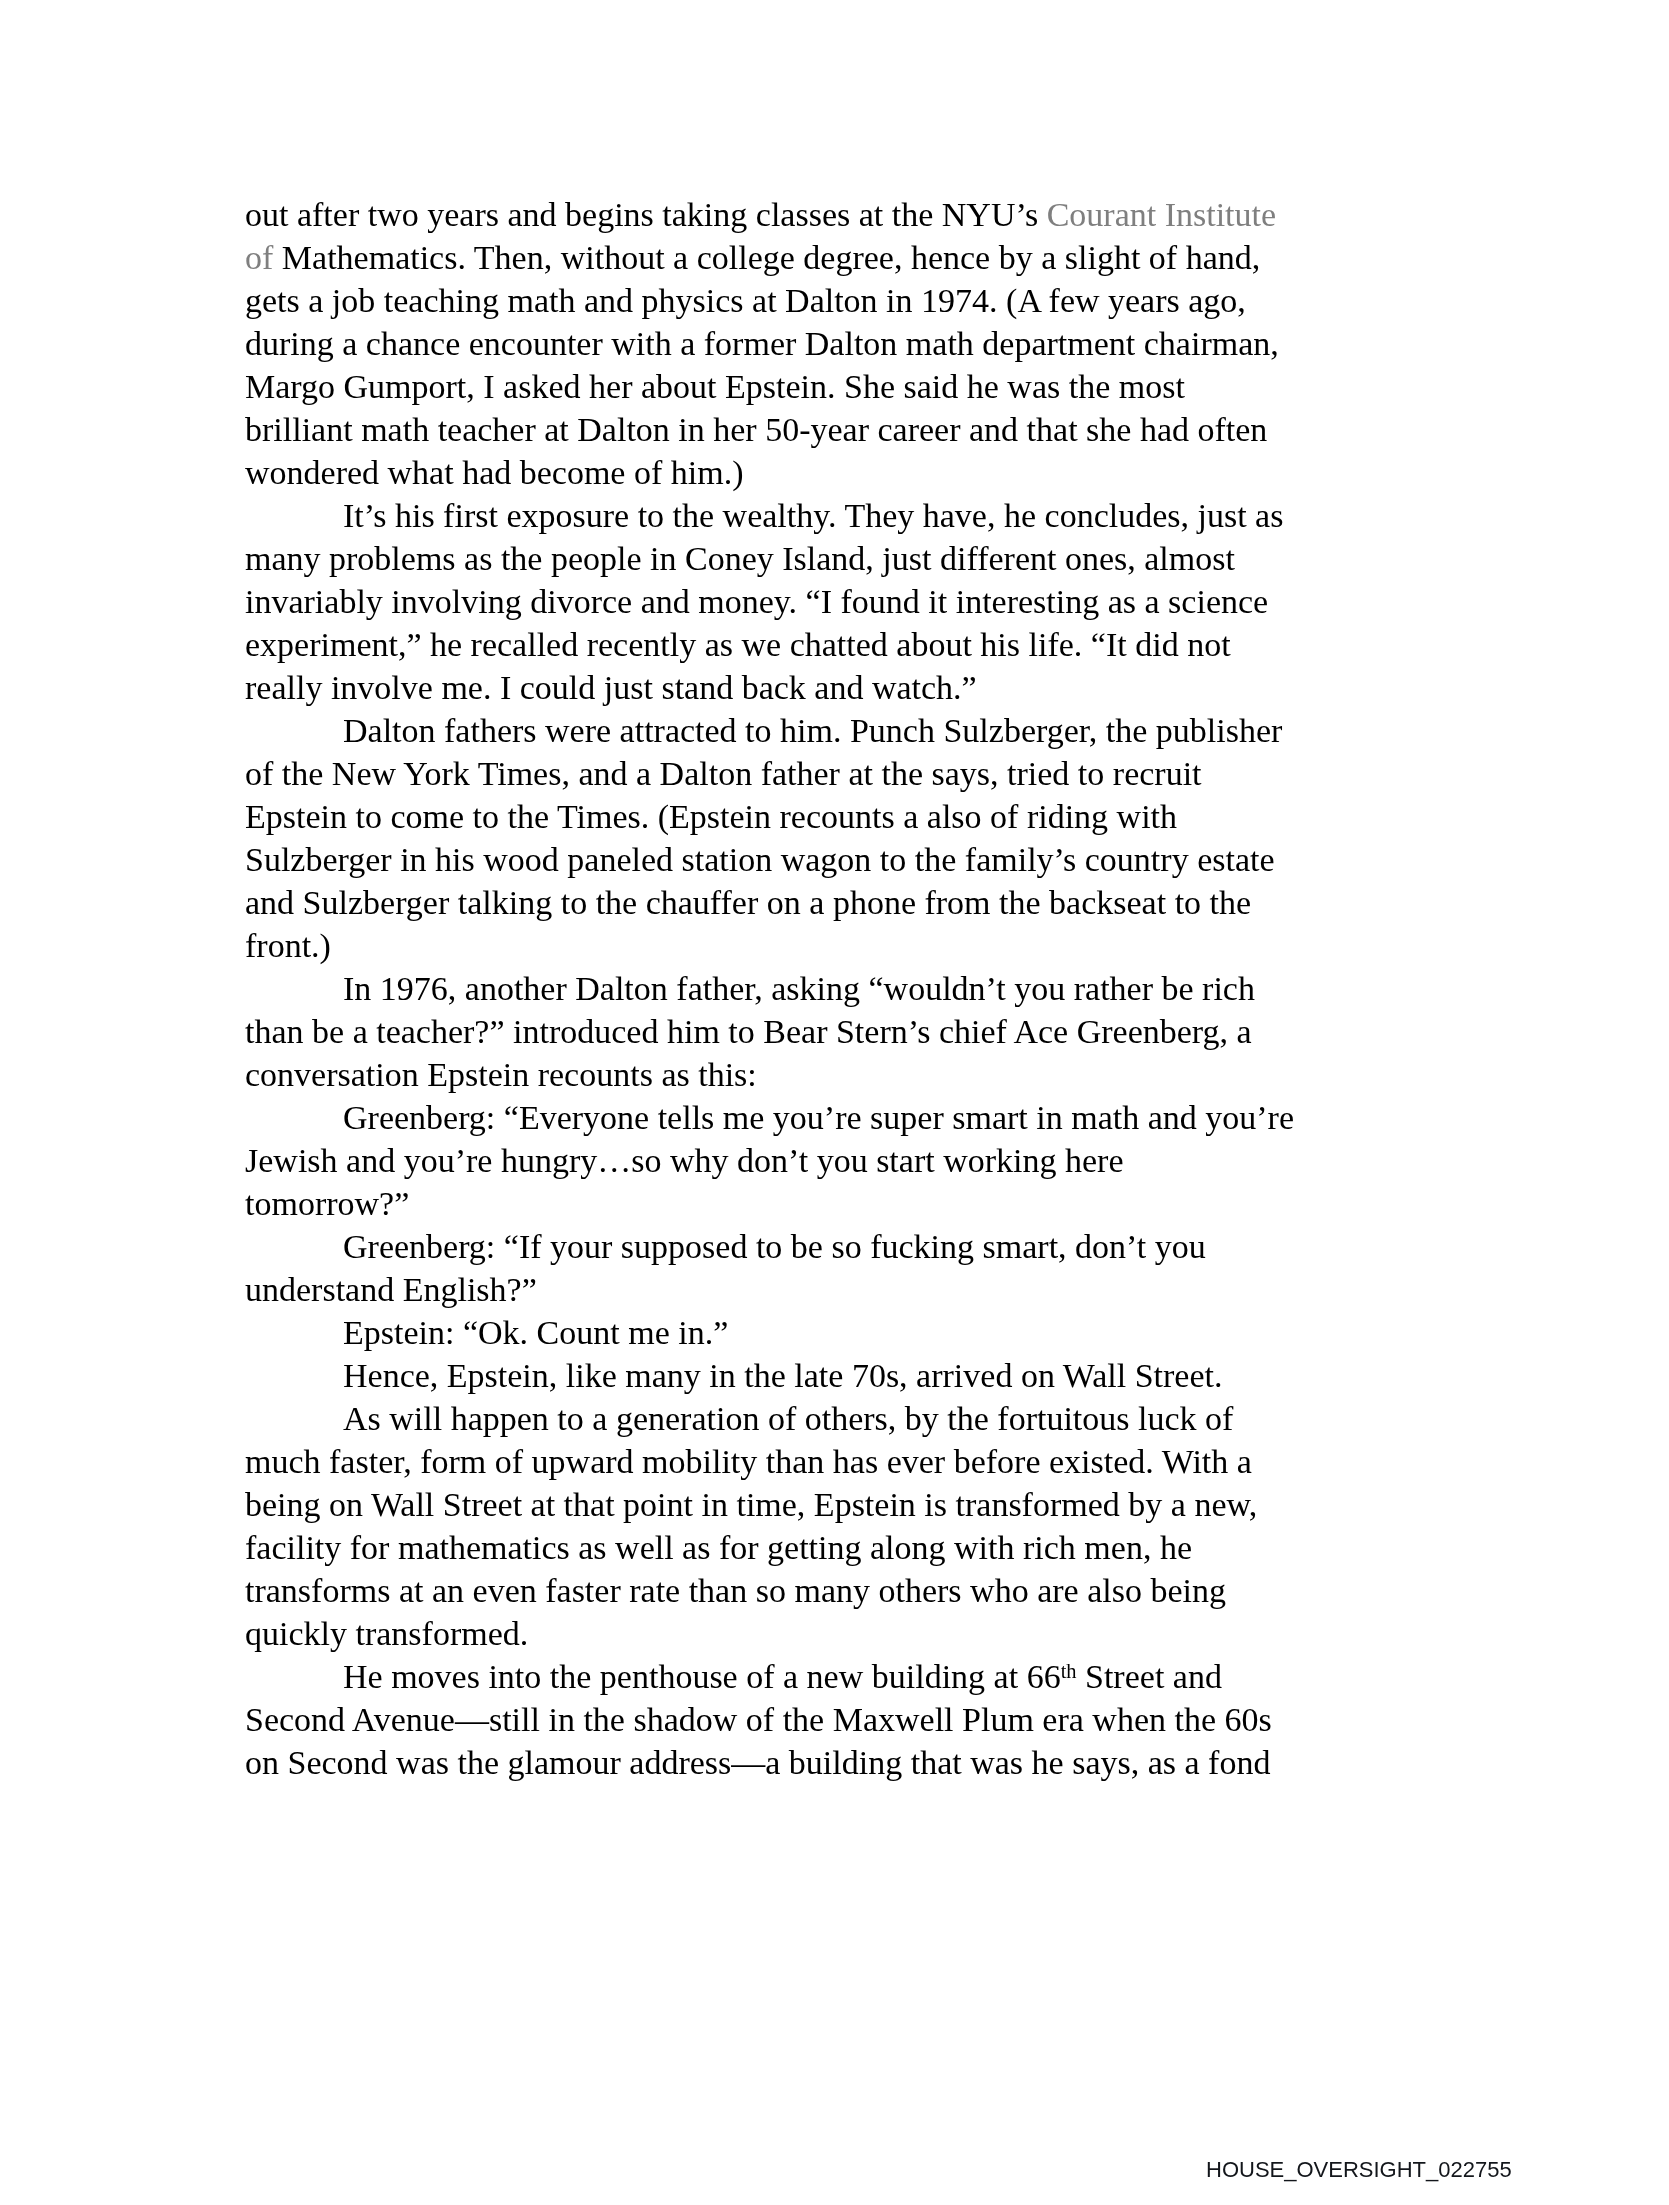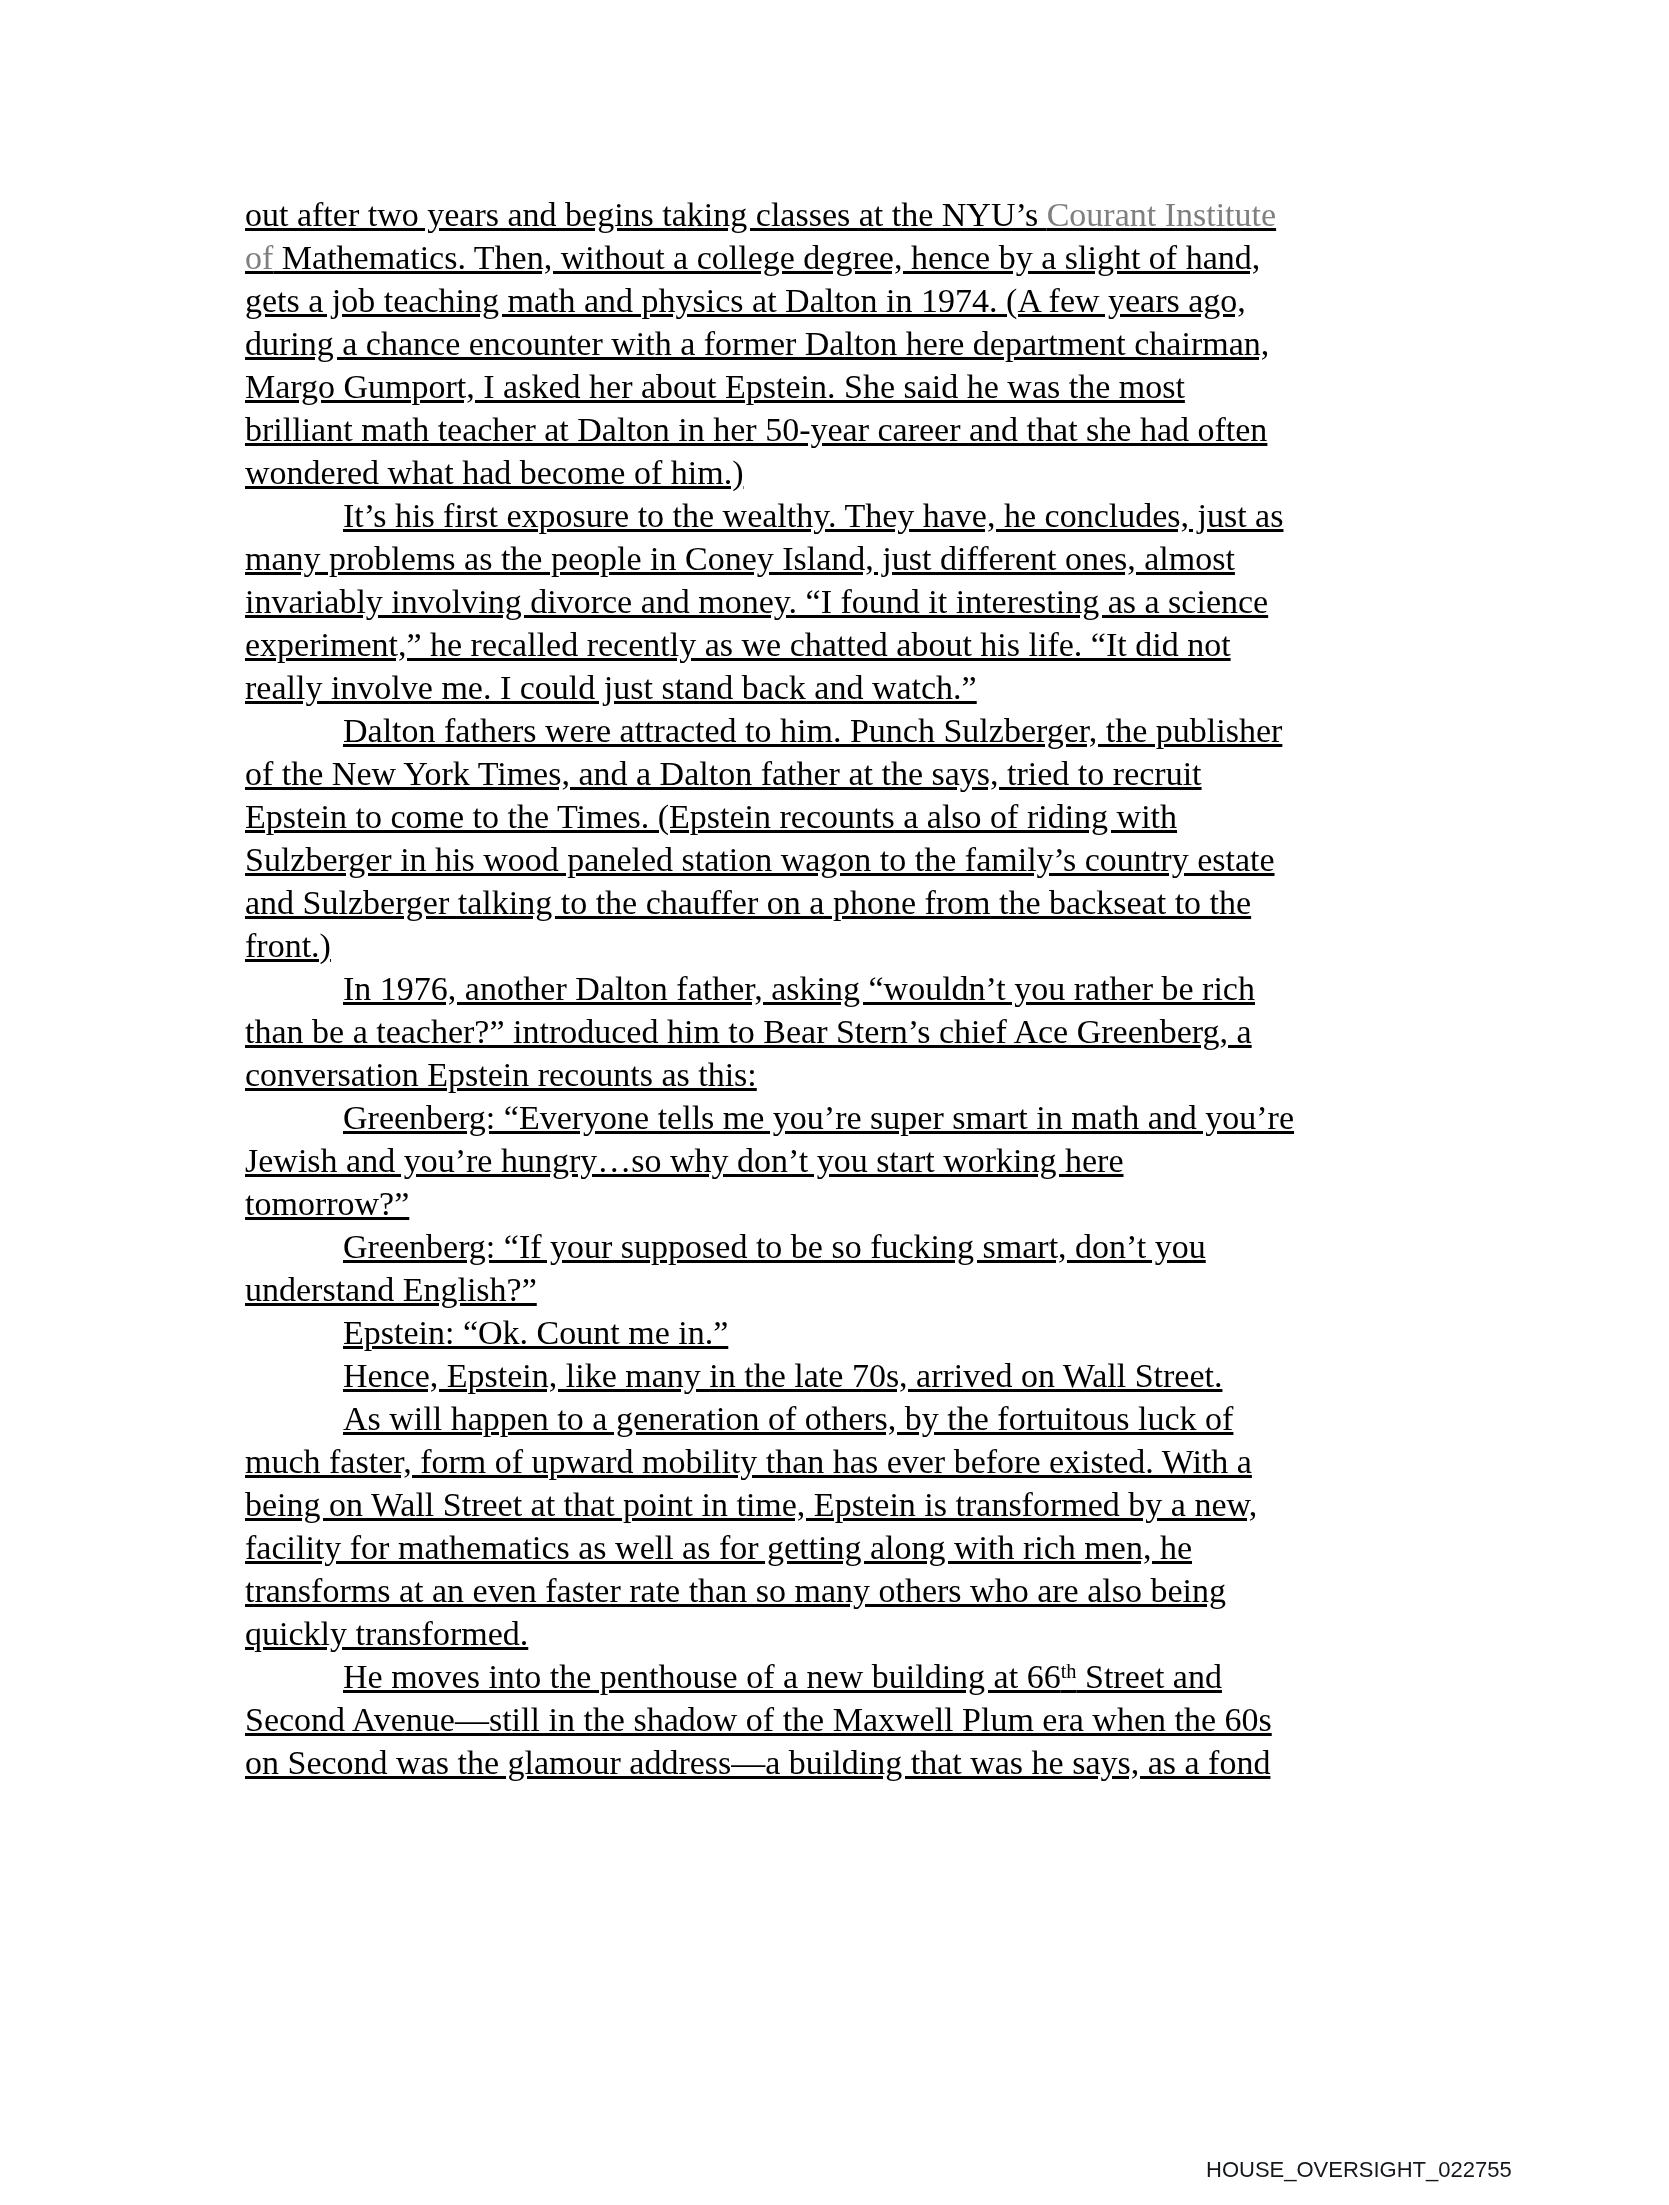--- a/index.html
+++ b/index.html
@@ -19,21 +19,20 @@
     position: absolute;
     left: 245px;
     top: 193px;
     color: var(--text-color, #000000);
     font-size: 34px;
     line-height: 43px;
   }
   .line {
     white-space: nowrap;
     height: 43px;
-    text-decoration: underline;
   }
   .line.indent {
     padding-left: 98px;
   }
   .gray {
     color: var(--gray-color, #7f7f7f);
   }
   sup.sup {
     font-size: 0.6em;
     line-height: 0;
@@ -53,21 +52,21 @@
   }
 </style>
 </head>
 <body>
 
 <div class="page">
   <div class="text-block">
       <div class="line"><span>out after two years and begins taking classes at the NYU’s </span><span class="gray">Courant Institute</span></div>
       <div class="line"><span class="gray">of</span><span> Mathematics. Then, without a college degree, hence by a slight of hand,</span></div>
       <div class="line"><span>gets a job teaching math and physics at Dalton in 1974. (A few years ago,</span></div>
-      <div class="line"><span>during a chance encounter with a former Dalton here department chairman,</span></div>
+      <div class="line"><span>during a chance encounter with a former Dalton math department chairman,</span></div>
       <div class="line"><span>Margo Gumport, I asked her about Epstein. She said he was the most</span></div>
       <div class="line"><span>brilliant math teacher at Dalton in her 50-year career and that she had often</span></div>
       <div class="line"><span>wondered what had become of him.)</span></div>
       <div class="line indent"><span>It’s his first exposure to the wealthy. They have, he concludes, just as</span></div>
       <div class="line"><span>many problems as the people in Coney Island, just different ones, almost</span></div>
       <div class="line"><span>invariably involving divorce and money. “I found it interesting as a science</span></div>
       <div class="line"><span>experiment,” he recalled recently as we chatted about his life. “It did not</span></div>
       <div class="line"><span>really involve me. I could just stand back and watch.”</span></div>
       <div class="line indent"><span>Dalton fathers were attracted to him. Punch Sulzberger, the publisher</span></div>
       <div class="line"><span>of the New York Times, and a Dalton father at the says, tried to recruit</span></div>

